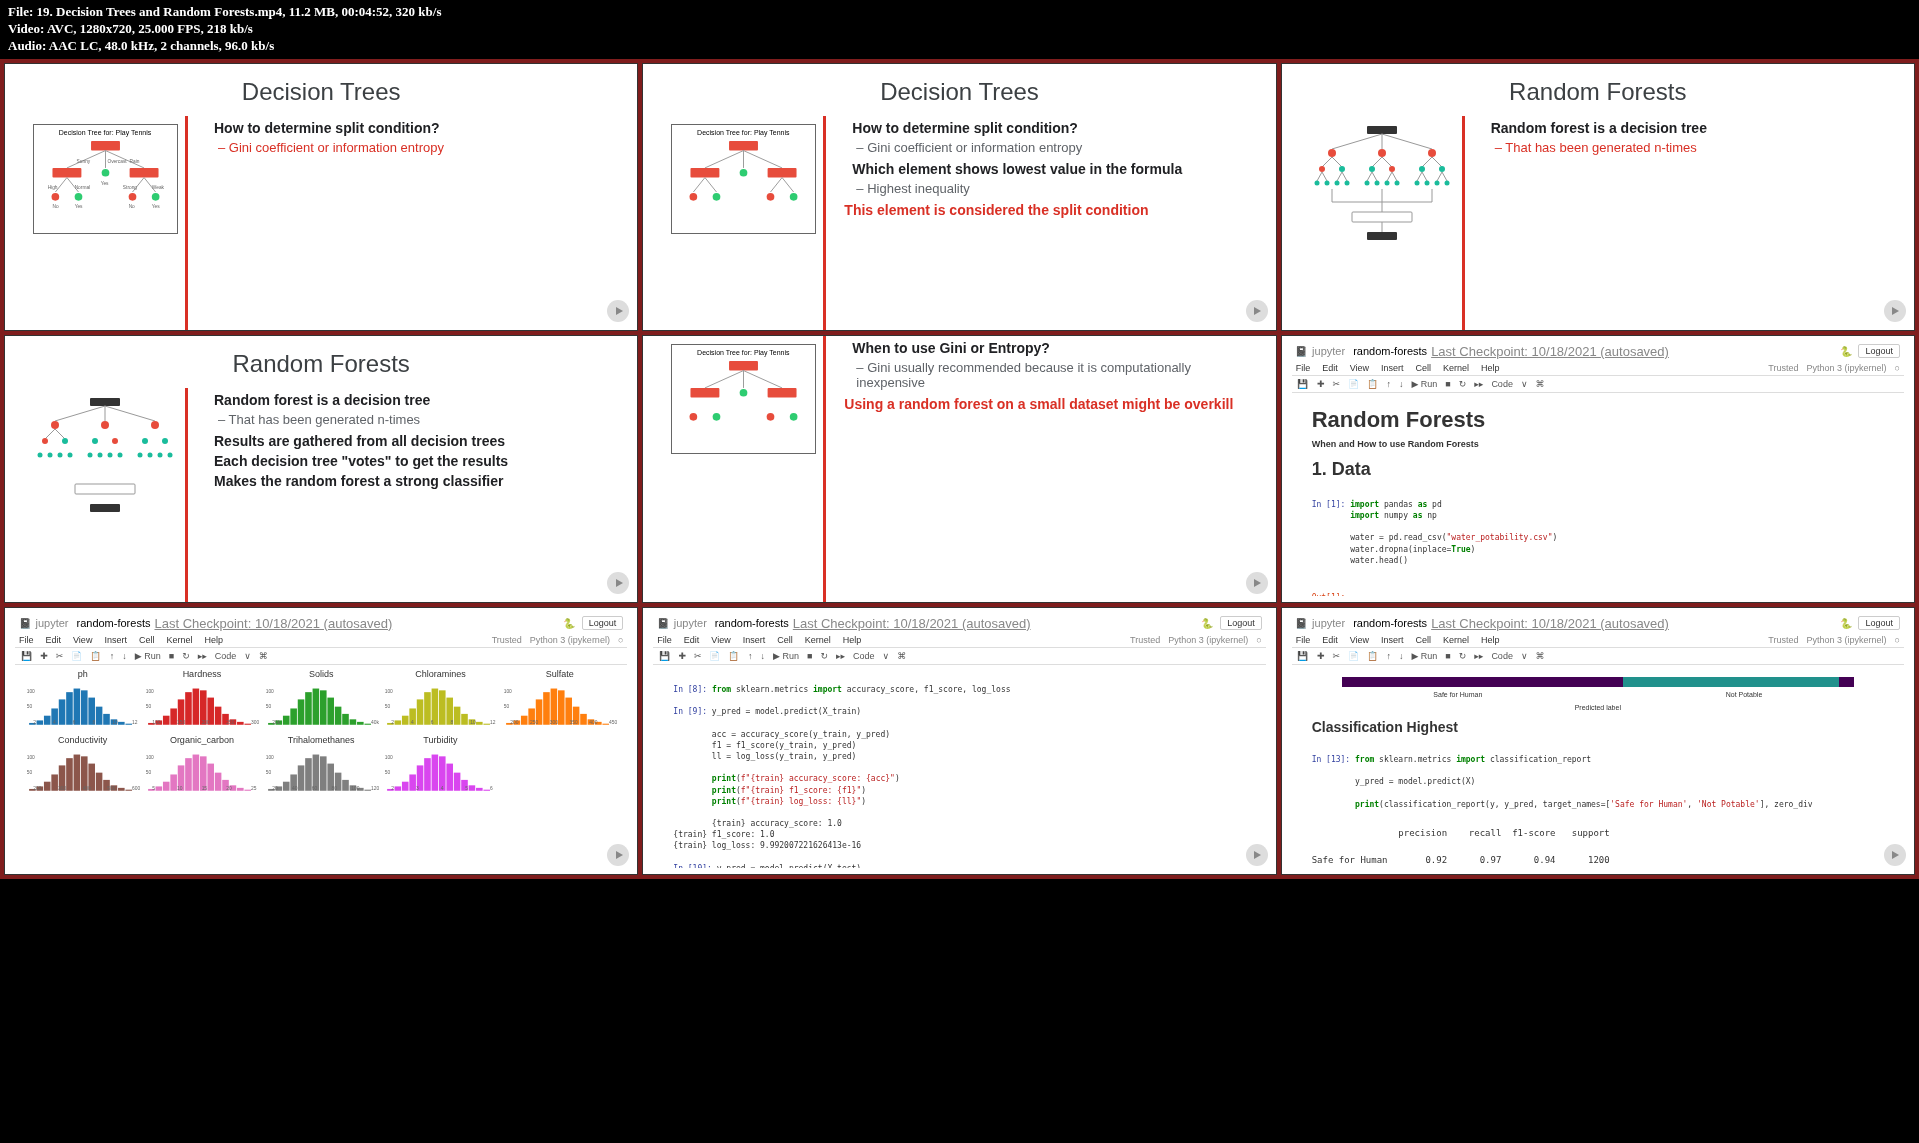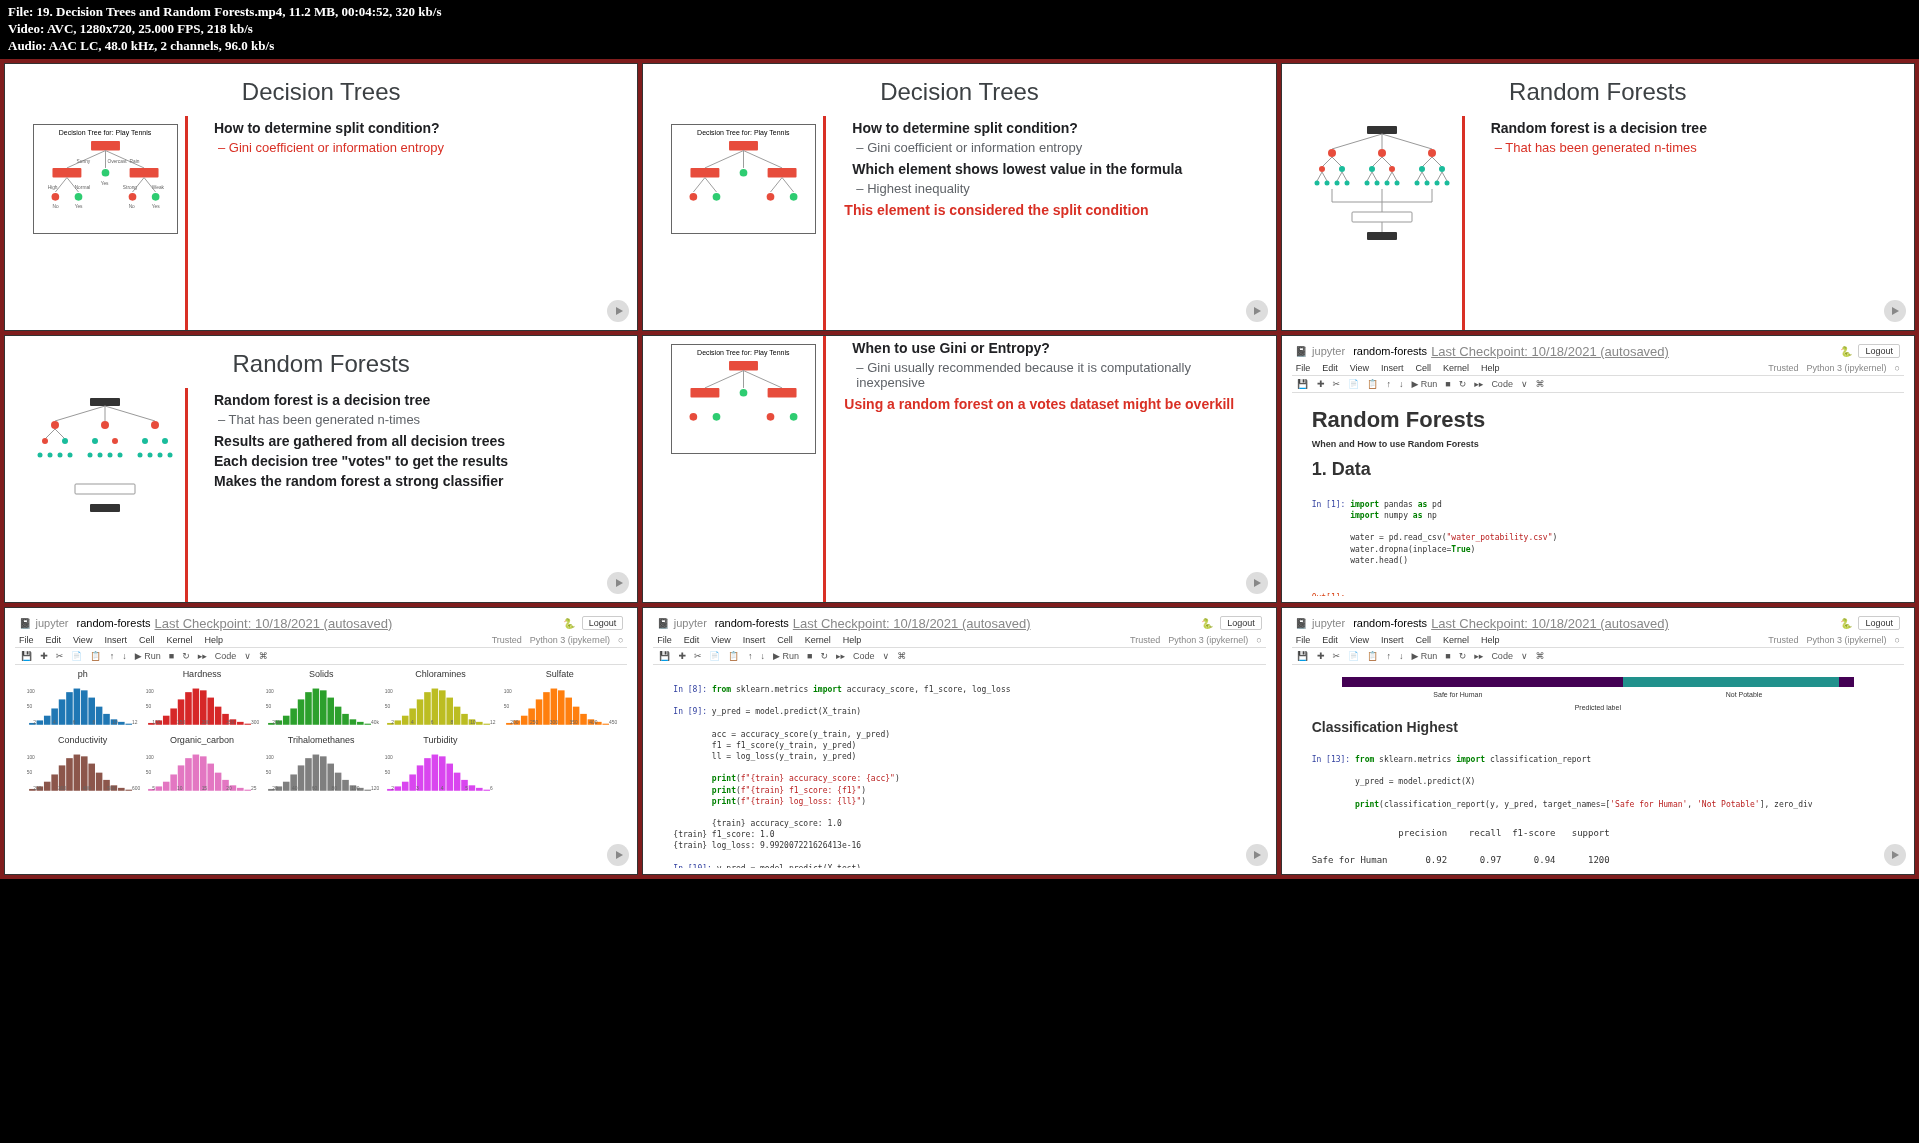--- a/index.html
+++ b/index.html
@@ -299,21 +299,21 @@
             <circle cx="18" cy="60" r="4" fill="#e74c3c"></circle>
                 <circle cx="42" cy="60" r="4" fill="#2ecc71"></circle>
                 <circle cx="98" cy="60" r="4" fill="#e74c3c"></circle>
                 <circle cx="122" cy="60" r="4" fill="#2ecc71"></circle>
           </svg>
         </div>
       </div>
       <div class="slide-content">
         <div class="bold">When to use Gini or Entropy?</div>
         <div class="sub">–  Gini usually recommended because it is computationally inexpensive</div>
-        <div class="red">Using a random forest on a votes dataset might be overkill</div>
+        <div class="red">Using a random forest on a small dataset might be overkill</div>
       </div>
     </div>
   </div>
   <div class="play-btn"></div>
 </div>
 
 <div class="cell">
   <div class="jupyter">
     <div class="jp-header">
       <div class="jp-logo">

